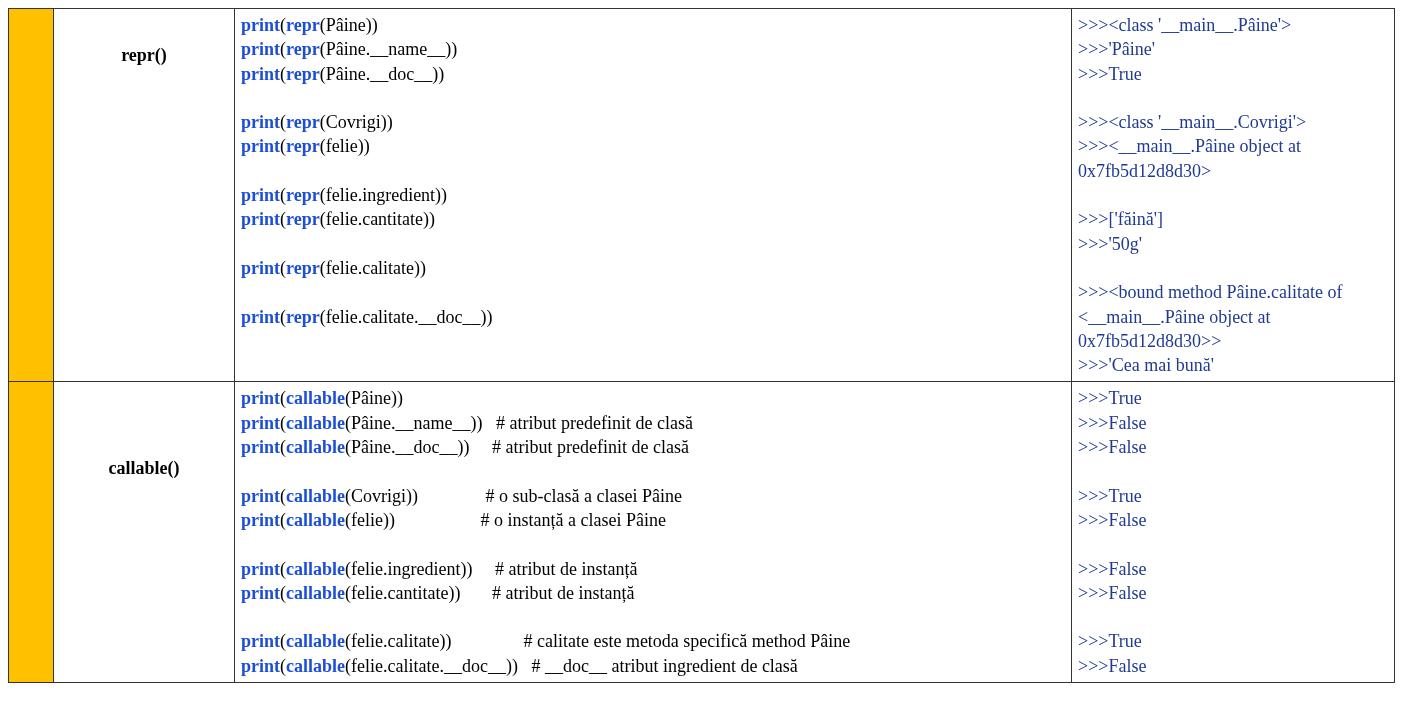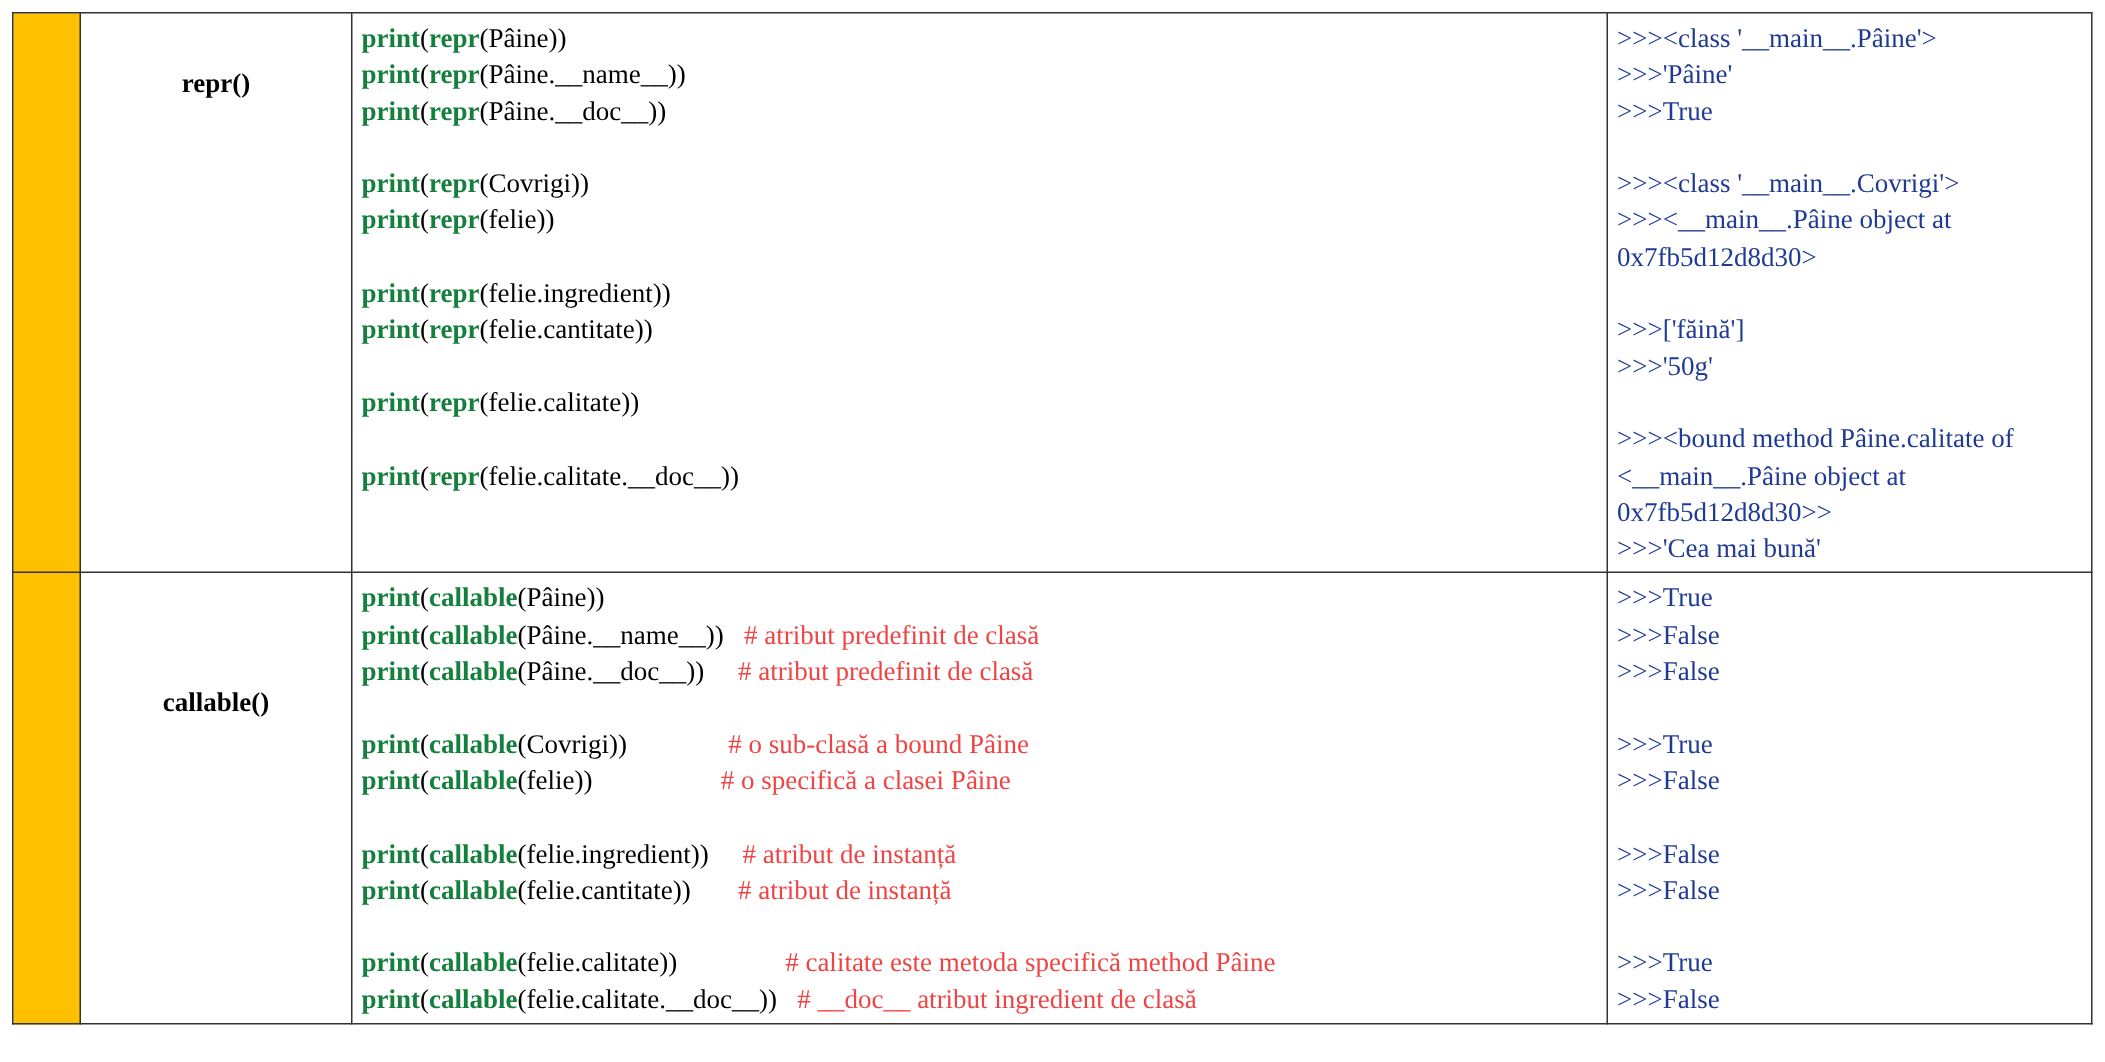--- a/index.html
+++ b/index.html
@@ -44,22 +44,22 @@
   }
   td.code, td.output, td.out-narrow {
     font-family: "Liberation Serif", "Times New Roman", Times, serif;
   }
   td.out-narrow { width: 310px; }
   .line {
     white-space: pre-wrap;
     line-height: 1.35;
   }
   .blank { height: 1.35em; }
-  .kw { color: #15803d; font-weight: 600; } 
-  .cmt { color: #ef4444; }                  
+  .kw { color: #1d4ed8; font-weight: 600; } 
+  .cmt { color: #000000; }                  
   .out { color: #1f3a93; }                  
 </style>
 </head>
 <body>
 
 <div class="wrap">
 <table style="table-layout: auto;">
   <tbody>
     <tr>
       <td class="gold"></td>
@@ -95,22 +95,22 @@
           </td>
     </tr>
     <tr>
       <td class="gold"></td>
       <td class="label label2">callable()</td>
       <td class="code" colspan="1" style="width: auto; white-space: nowrap; overflow: visible;">
             <div class="line"><span class="kw">print</span><span>(</span><span class="kw">callable</span><span>(Pâine))</span></div>
             <div class="line"><span class="kw">print</span><span>(</span><span class="kw">callable</span><span>(Pâine.__name__))   </span><span class="cmt"># atribut predefinit de clasă</span></div>
             <div class="line"><span class="kw">print</span><span>(</span><span class="kw">callable</span><span>(Pâine.__doc__))     </span><span class="cmt"># atribut predefinit de clasă</span></div>
             <div class="line blank">&nbsp;</div>
-            <div class="line"><span class="kw">print</span><span>(</span><span class="kw">callable</span><span>(Covrigi))               </span><span class="cmt"># o sub-clasă a bound Pâine</span></div>
-            <div class="line"><span class="kw">print</span><span>(</span><span class="kw">callable</span><span>(felie))                   </span><span class="cmt"># o specifică a clasei Pâine</span></div>
+            <div class="line"><span class="kw">print</span><span>(</span><span class="kw">callable</span><span>(Covrigi))               </span><span class="cmt"># o sub-clasă a clasei Pâine</span></div>
+            <div class="line"><span class="kw">print</span><span>(</span><span class="kw">callable</span><span>(felie))                   </span><span class="cmt"># o instanță a clasei Pâine</span></div>
             <div class="line blank">&nbsp;</div>
             <div class="line"><span class="kw">print</span><span>(</span><span class="kw">callable</span><span>(felie.ingredient))     </span><span class="cmt"># atribut de instanță</span></div>
             <div class="line"><span class="kw">print</span><span>(</span><span class="kw">callable</span><span>(felie.cantitate))       </span><span class="cmt"># atribut de instanță</span></div>
             <div class="line blank">&nbsp;</div>
             <div class="line"><span class="kw">print</span><span>(</span><span class="kw">callable</span><span>(felie.calitate))                </span><span class="cmt"># calitate este metoda specifică method Pâine</span></div>
             <div class="line"><span class="kw">print</span><span>(</span><span class="kw">callable</span><span>(felie.calitate.__doc__))   </span><span class="cmt"># __doc__ atribut ingredient de clasă</span></div>
           </td>
       <td class="out-narrow">
             <div class="line"><span class="out">&gt;&gt;&gt;</span><span class="out">True</span></div>
             <div class="line"><span class="out">&gt;&gt;&gt;</span><span class="out">False</span></div>

